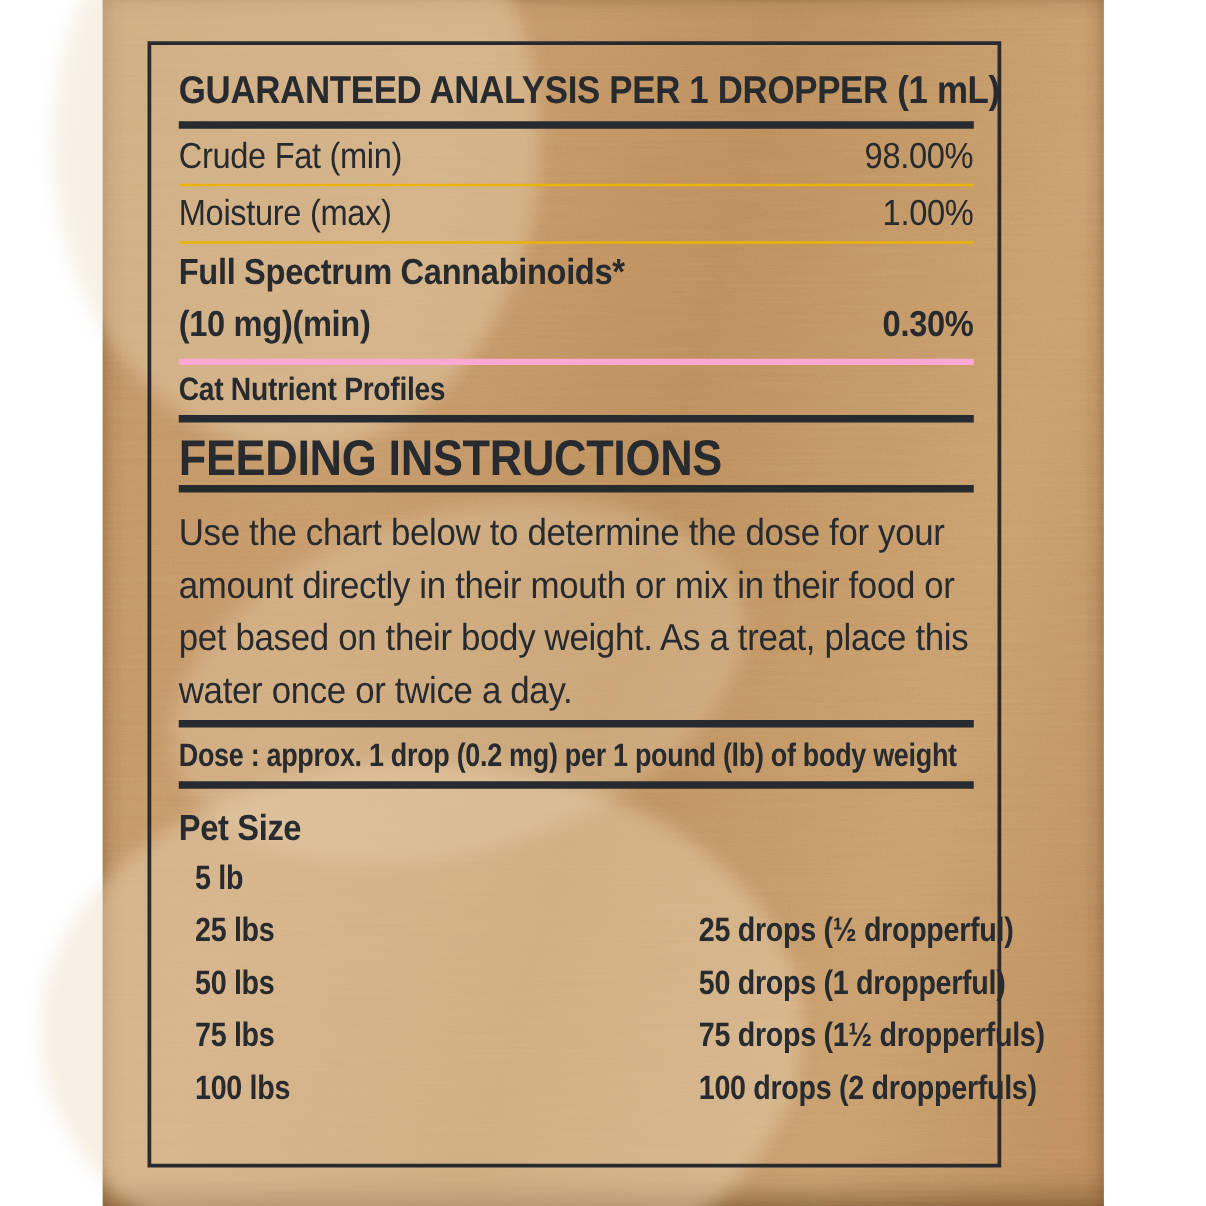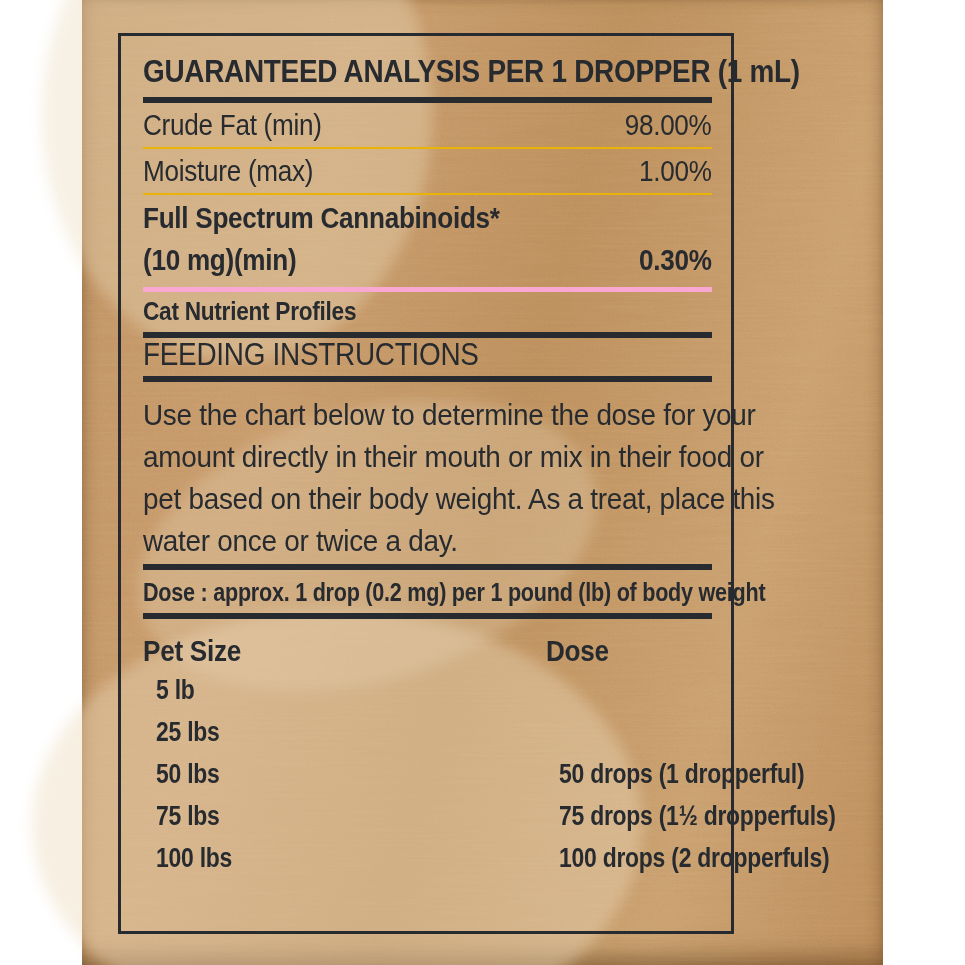--- a/index.html
+++ b/index.html
@@ -18,40 +18,40 @@
       inset -12px 0 16px -13px rgba(80,50,20,.28);
   }
   .kraft svg.texture{position:absolute;left:0;top:0;display:block;}
   .blotch{position:absolute;border-radius:50%;filter:blur(7px);}
   .b1{left:-40px;top:-130px;width:390px;height:490px;background:rgba(235,217,187,.38);}
   .b2{left:50px;top:410px;width:470px;height:270px;background:rgba(233,214,184,.30);transform:rotate(-16deg);}
   .b3{left:-50px;top:610px;width:610px;height:430px;background:rgba(235,217,187,.42);}
 
   
   .label-box{
-    position:absolute;left:118px;top:33px;width:616px;height:901px;box-sizing:border-box;
+    position:absolute;left:118px;top:33px;width:683px;height:901px;box-sizing:border-box;
     border:3px solid #272b2f;padding:0 19px 0 22px;letter-spacing:-.3px;
   }
   .cnd{display:inline-block;transform:scaleX(.90);transform-origin:0 50%;white-space:nowrap;}
   .cnd-r{display:inline-block;transform:scaleX(.90);transform-origin:100% 50%;white-space:nowrap;}
 
   .ga-title{margin-top:18px;font-size:31px;font-weight:700;line-height:36px;white-space:nowrap;}
   .rule-thick{height:6px;background:#272b2f;}
   .r1{margin-top:7px;}
   .ga-row{display:flex;justify-content:space-between;align-items:baseline;
     font-size:29px;line-height:44px;border-bottom:2px solid #eab308;}
   .ga-row-tall{display:flex;justify-content:space-between;align-items:flex-end;
     padding:2px 0 6px 0;border-bottom:5px solid #f9a8d4;font-weight:700;}
   .ga-name-2 span{display:block;font-size:29px;line-height:42px;}
   .ga-val-bold{font-size:29px;font-weight:700;line-height:42px;}
   .footnote{margin-top:2px;}
   .footnote div{font-size:26px;font-weight:600;line-height:35px;}
   .footnote .cnd{transform:scaleX(.87);}
   .r2{margin-top:3px;}
-  .sec-title{margin-top:0;font-size:31px;font-weight:400;line-height:34px;white-space:nowrap;}
+  .sec-title{margin-top:12px;font-size:40px;font-weight:700;line-height:34px;white-space:nowrap;}
   .r3{margin-top:4px;}
   .para{margin-top:12px;}
   .para div{font-size:30px;line-height:42px;}
   .para .cnd{transform:scaleX(.93);}
   .r4{margin-top:2px;}
   .dose-note{margin-top:6px;font-size:26px;font-weight:700;line-height:32px;white-space:nowrap;}
   .dose-note .cnd{transform:scaleX(.83);}
   .r5{margin-top:5px;}
   .dose-table{margin-top:14px;}
   .t-head{display:grid;grid-template-columns:403px 1fr;font-size:29px;font-weight:700;line-height:36px;}
@@ -128,27 +128,27 @@
 
     <div class="rule-thick r4"></div>
     <div class="dose-note">
       <span class="cnd">Dose : approx. 1 drop (0.2 mg) per 1 pound (lb) of body weight</span>
     </div>
     <div class="rule-thick r5"></div>
 
     <div class="dose-table">
       <div class="t-head">
         <span><span class="cnd">Pet Size</span></span>
-        <span><span class="cnd">Dose</span></span>
       </div>
       <div class="t-row">
         <span><span class="cnd">5 lb</span></span>
       </div>
       <div class="t-row">
         <span><span class="cnd">25 lbs</span></span>
+        <span><span class="cnd">25 drops (½ dropperful)</span></span>
       </div>
       <div class="t-row">
         <span><span class="cnd">50 lbs</span></span>
         <span><span class="cnd">50 drops (1 dropperful)</span></span>
       </div>
       <div class="t-row">
         <span><span class="cnd">75 lbs</span></span>
         <span><span class="cnd">75 drops (1½ dropperfuls)</span></span>
       </div>
       <div class="t-row">

